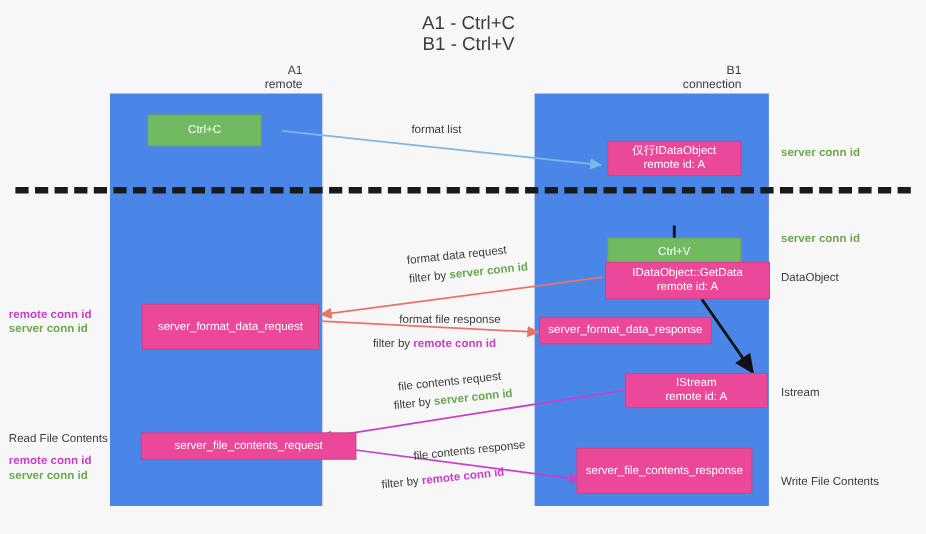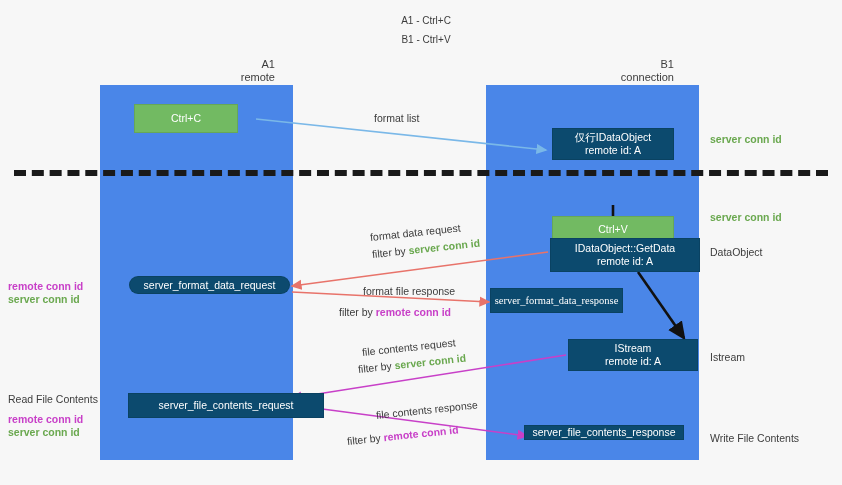--- a/index.html
+++ b/index.html
@@ -12,21 +12,21 @@
     font-family: "Liberation Sans", sans-serif;
     overflow: hidden;
   }
   #stage { position: absolute; inset: 0; }
 
   .title {
     position: absolute;
     left: 0; right: 0;
     text-align: center;
     color: #3c3c3c;
-    font-size: 10px;
+    font-size: 17px;
     line-height: 19px;
     padding-left: 10px;
   }
   #title-line1 { top: 11px; }
   #title-line2 { top: 30px; }
 
   .col-head {
     position: absolute;
     text-align: right;
     color: #3c3c3c;
@@ -48,21 +48,21 @@
     flex-direction: column;
     align-items: center;
     justify-content: center;
     color: #ffffff;
     font-size: 10.5px;
     line-height: 13px;
     text-align: center;
     border: 1px solid rgba(0,0,0,0.10);
   }
   .node.green { background: #6aa84f; background: #72ba62; }
-  .node.orange { background: #0c4a6e; }
+  .node.orange { background: #ec4899; }
   .node span { display: block; white-space: nowrap; }
 
   .edge-label {
     position: absolute;
     font-size: 10.5px;
     line-height: 14px;
     color: #3c3c3c;
     white-space: nowrap;
   }
   .edge-label.rot-up6 { transform: rotate(-6deg); transform-origin: left center; }
@@ -152,33 +152,33 @@
   <div class="node orange" style="left:550px; top:238px; width:150px; height:34px;">
     <span>IDataObject::GetData</span>
     <span>remote id: A</span>
   </div>
 
   <div class="node orange" style="left:568px; top:339px; width:130px; height:32px;">
     <span>IStream</span>
     <span>remote id: A</span>
   </div>
 
-  <div class="node orange" style="left:129px; top:276px; width:161px; height:18px;border-radius:12px;">
+  <div class="node orange" style="left:129px; top:276px; width:161px; height:42px;">
     <span>server_format_data_request</span>
   </div>
 
-  <div class="node orange" style="left:490px; top:288px; width:133px; height:25px;font-family:Liberation Serif, serif;">
+  <div class="node orange" style="left:490px; top:288px; width:157px; height:25px;">
     <span>server_format_data_response</span>
   </div>
 
   <div class="node orange" style="left:128px; top:393px; width:196px; height:25px;">
     <span>server_file_contents_request</span>
   </div>
 
-  <div class="node orange" style="left:524px; top:425px; width:160px; height:15px;">
+  <div class="node orange" style="left:524px; top:407px; width:160px; height:42px;">
     <span>server_file_contents_response</span>
   </div>
 
   <div class="edge-label" style="left:374px; top:111px;">format list</div>
 
   <div class="edge-label rot-up6" style="left:370px; top:230px;">format data request</div>
   <div class="edge-label rot-up6" style="left:372px; top:247px;"><span>filter by</span> <span class="cid-server">server conn id</span></div>
 
   <div class="edge-label" style="left:363px; top:284px;">format file response</div>
   <div class="edge-label" style="left:339px; top:305px;"><span>filter by</span> <span class="cid-remote">remote conn id</span></div>

